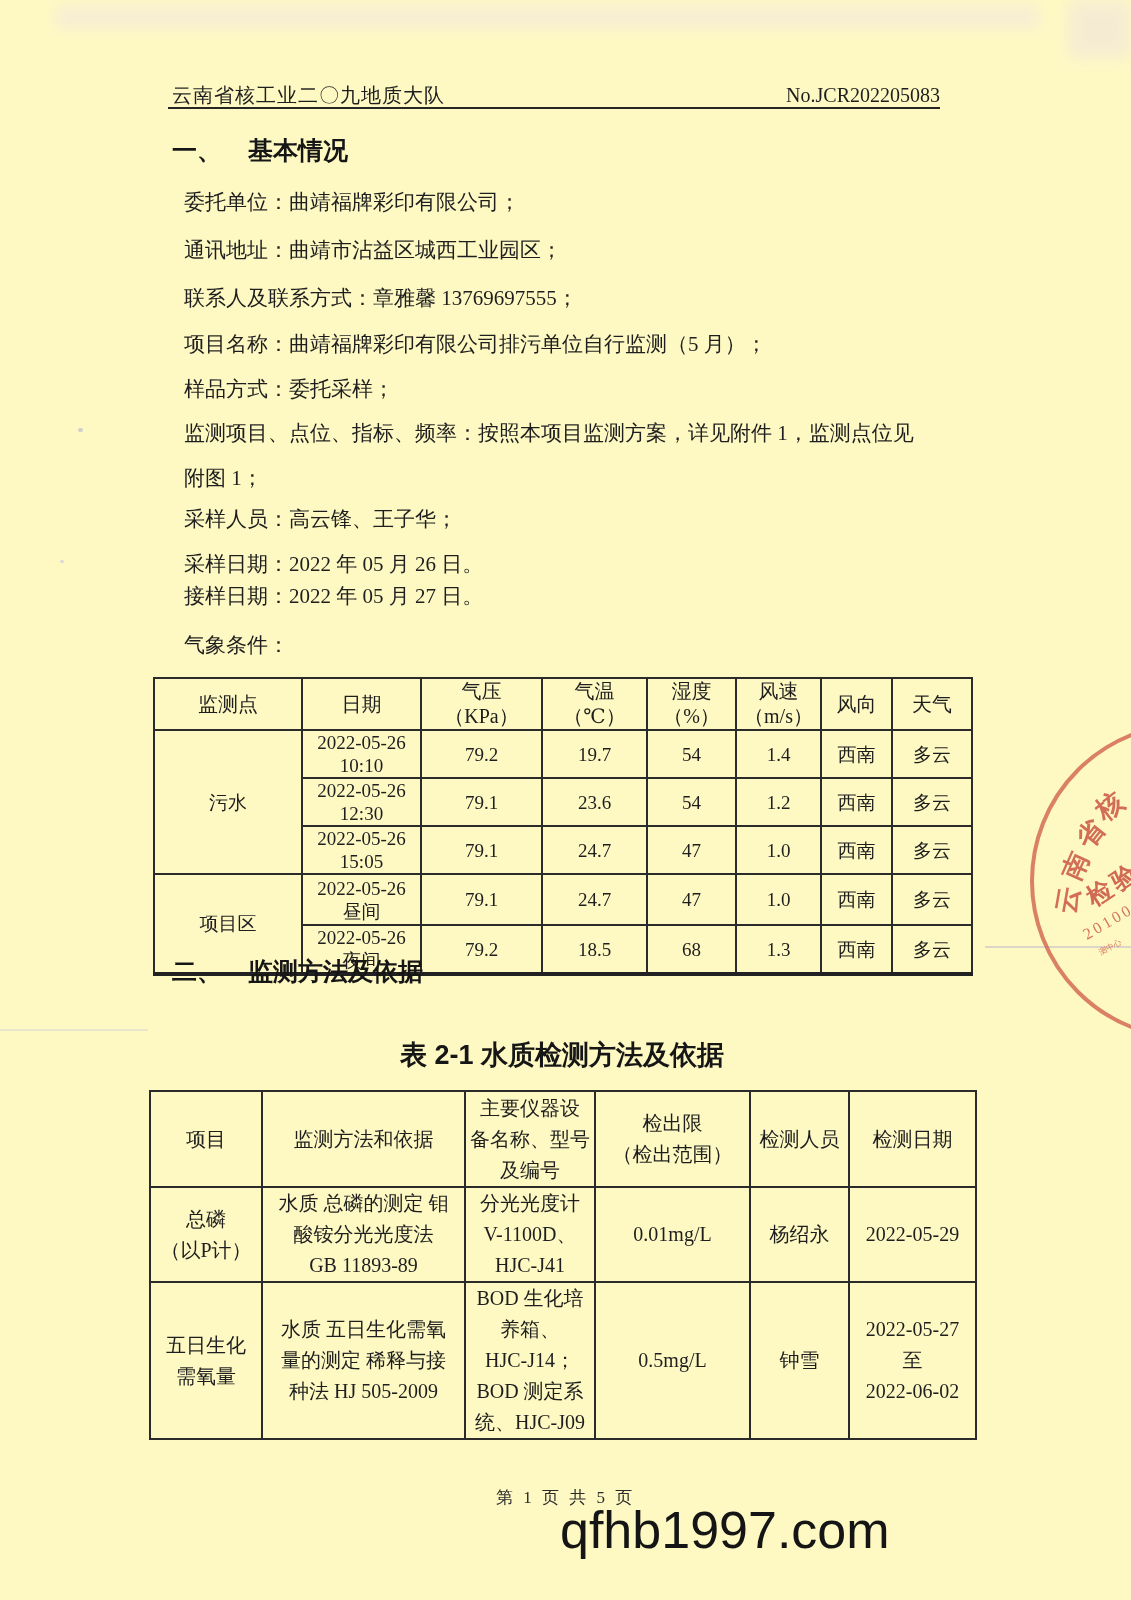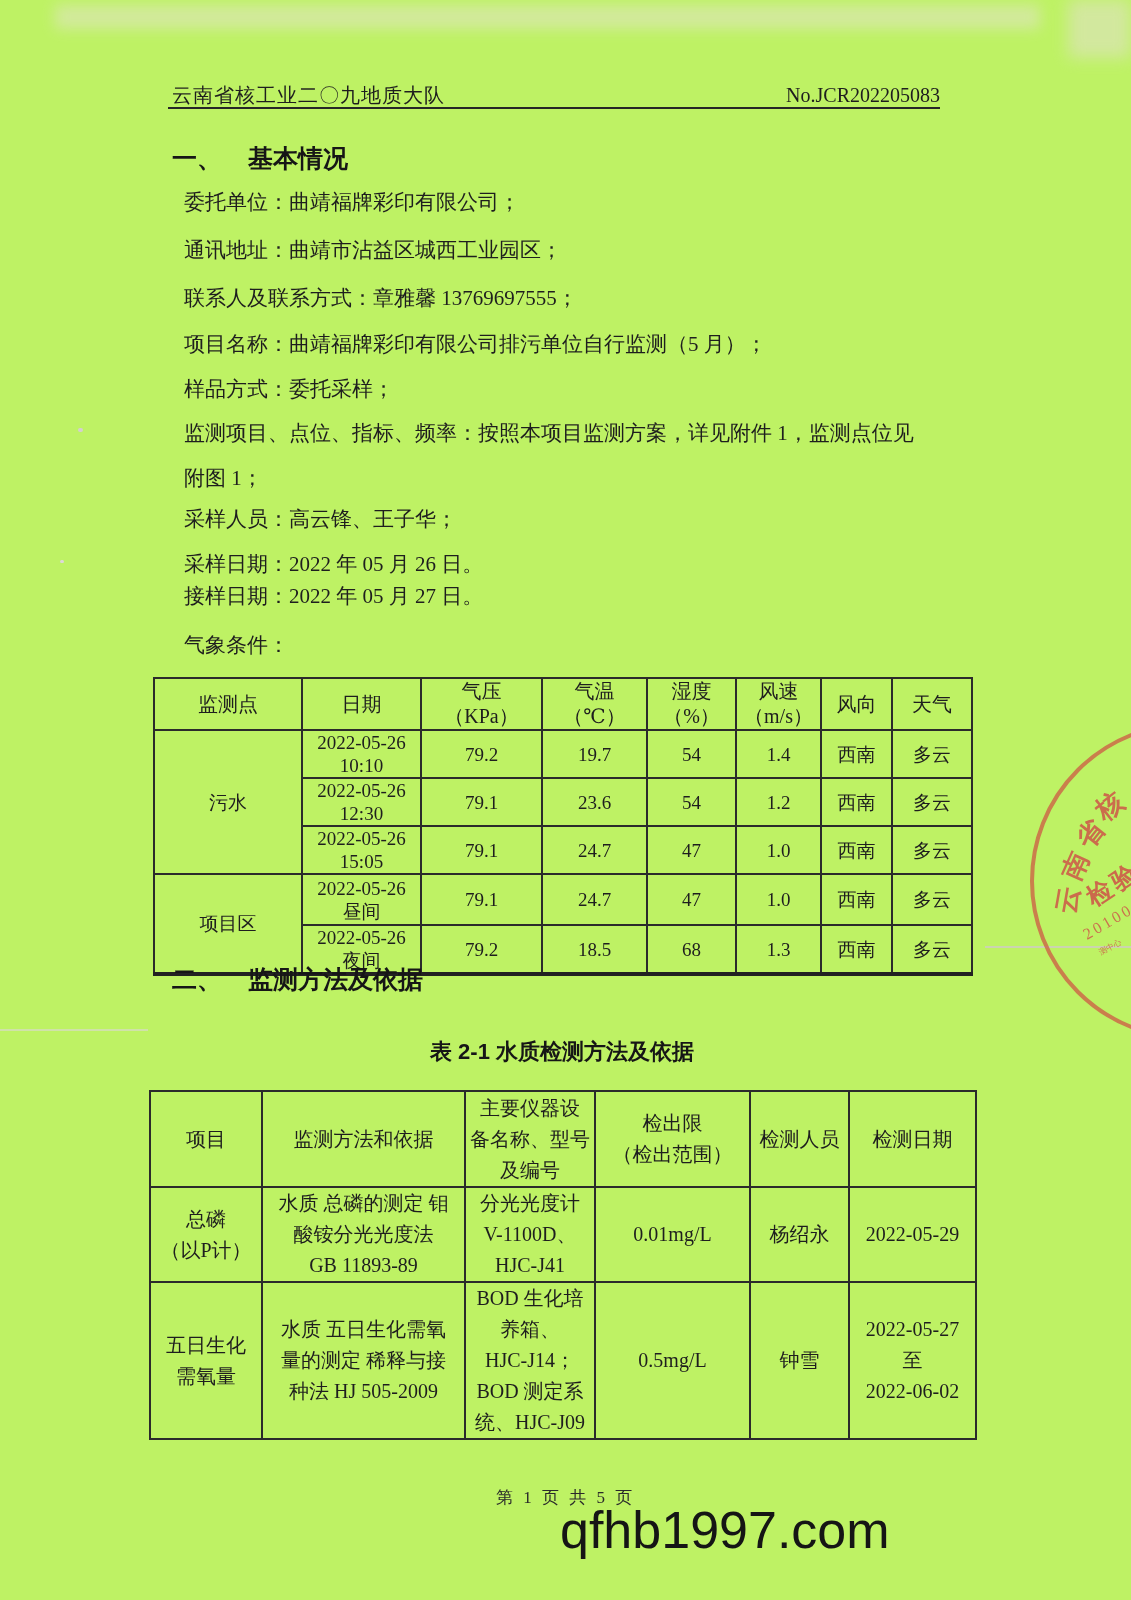--- a/index.html
+++ b/index.html
@@ -4,55 +4,55 @@
 <style>
   html, body {
     margin: 0; padding: 0;
     width: 1131px; height: 1600px;
     overflow: hidden;
     background: #ffffff;
   }
   .page {
     position: relative;
     width: 1131px; height: 1600px;
-    background: #bef264;
+    background: #fef9c3;
     font-family: "Liberation Serif", "DejaVu Serif", serif;
     color: #1e1e1e;
   }
   
   .smudge-top { position:absolute; left:55px; top:5px; width:985px; height:24px; background:#eedfe9; opacity:.42; filter:blur(7px); }
   .smudge-top-right { position:absolute; left:1068px; top:0; width:63px; height:58px; background:#ecdce6; opacity:.45; filter:blur(8px); }
   .artifact-line-right { position:absolute; left:985px; top:946px; width:146px; height:2px; background:#cfc9c9; opacity:.75; }
   .artifact-line-left { position:absolute; left:0; top:1029px; width:148px; height:2px; background:#dcd7d7; opacity:.6; }
   .speck-1 { position:absolute; left:78px; top:428px; width:5px; height:4px; background:#d4cfcf; border-radius:2px; }
   .speck-2 { position:absolute; left:60px; top:560px; width:4px; height:3px; background:#ddd8d8; border-radius:2px; }
   
   .doc-header-org { position:absolute; left:172px; top:82px; font-size:20px; letter-spacing:1px; }
   .doc-header-no { position:absolute; left:782px; top:84px; width:158px; font-size:20px; text-align:right; }
   .doc-header-rule { position:absolute; left:168px; top:107px; width:772px; height:2px; background:#262626; }
   
-  .sec-heading { position:absolute; left:172px; font-size:25px; font-weight:bold; font-family:"Liberation Sans","DejaVu Sans",sans-serif; color:#161616;margin-top:8px; }
+  .sec-heading { position:absolute; left:172px; font-size:25px; font-weight:bold; font-family:"Liberation Sans","DejaVu Sans",sans-serif; color:#161616; }
   .sec1 { top:134px; }
   .sec2 { top:955px; }
   .sec-num { margin-right:26px; }
   
   .info-line { position:absolute; left:172px; font-size:21px; white-space:nowrap;margin-left:12px; }
   
   table { border-collapse:collapse; table-layout:fixed; }
   td {
     border:2px solid #2b2b2b;
     text-align:center; vertical-align:middle;
     white-space:pre-line;
     font-size:20px; line-height:24px;
     padding:0 2px;
   }
   .weather-table { position:absolute; left:153px; top:677px; width:820px; border-bottom:4px solid #222; }
   .weather-table td { font-size:19px; line-height:23px; }
   .weather-table tr.wt-header td { font-size:20px; line-height:25px; }
-  .t21-caption { position:absolute; left:149px; top:1037px; width:826px; text-align:center; font-size:22px; font-weight:bold; font-family:"Liberation Sans","DejaVu Sans",sans-serif; color:#161616; }
+  .t21-caption { position:absolute; left:149px; top:1037px; width:826px; text-align:center; font-size:27px; font-weight:bold; font-family:"Liberation Sans","DejaVu Sans",sans-serif; color:#161616; }
   .table21 { position:absolute; left:149px; top:1090px; width:826px; }
   .table21 td { line-height:31px; }
   
   .page-footer { position:absolute; left:0; top:1486px; width:1131px; text-align:center; font-size:17px; letter-spacing:3px; color:#2a2a2a; }
   .watermark { position:absolute; left:560px; top:1500px; font-family:"Liberation Sans","DejaVu Sans",sans-serif; font-size:52px; color:#151515; letter-spacing:0px; }
   
   .stamp { position:absolute; left:0; top:0; width:1131px; height:1600px; pointer-events:none; }
   .stamp-ring { position:absolute; left:1030px; top:722px; width:310px; height:310px; border:4px solid rgba(205,88,68,.75); border-radius:50%; }
   .stamp-char { position:absolute; color:#cd5b49; font-weight:bold; font-size:27px; opacity:.88; }
   .stamp-mid { position:absolute; left:1080px; top:886px; color:#cd5b49; font-weight:bold; font-size:25px; letter-spacing:4px; transform:rotate(-33deg); transform-origin:left top; opacity:.9; white-space:nowrap; }

